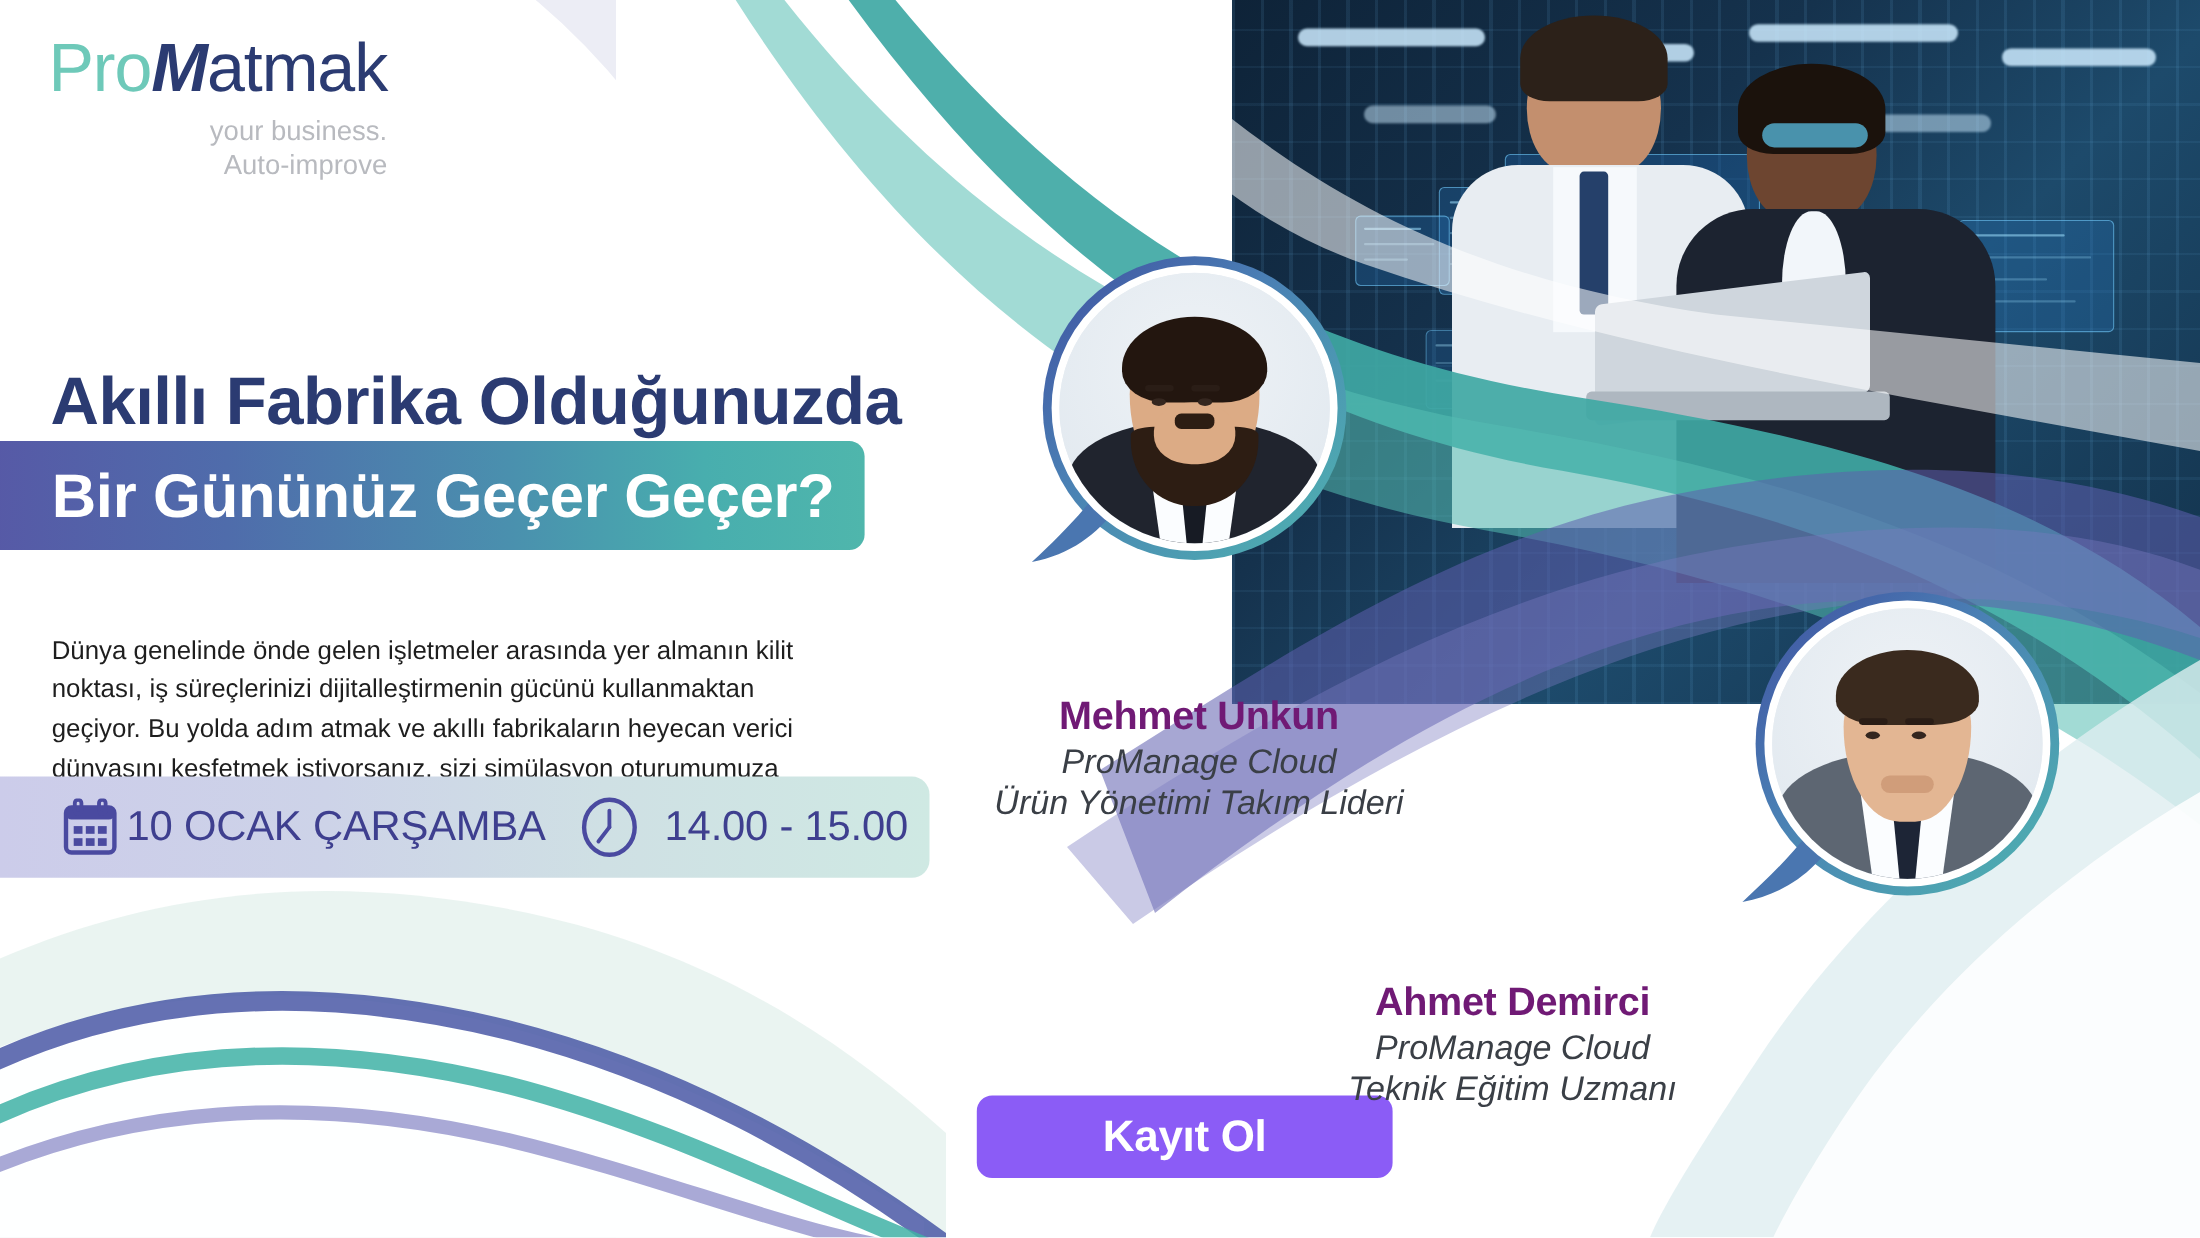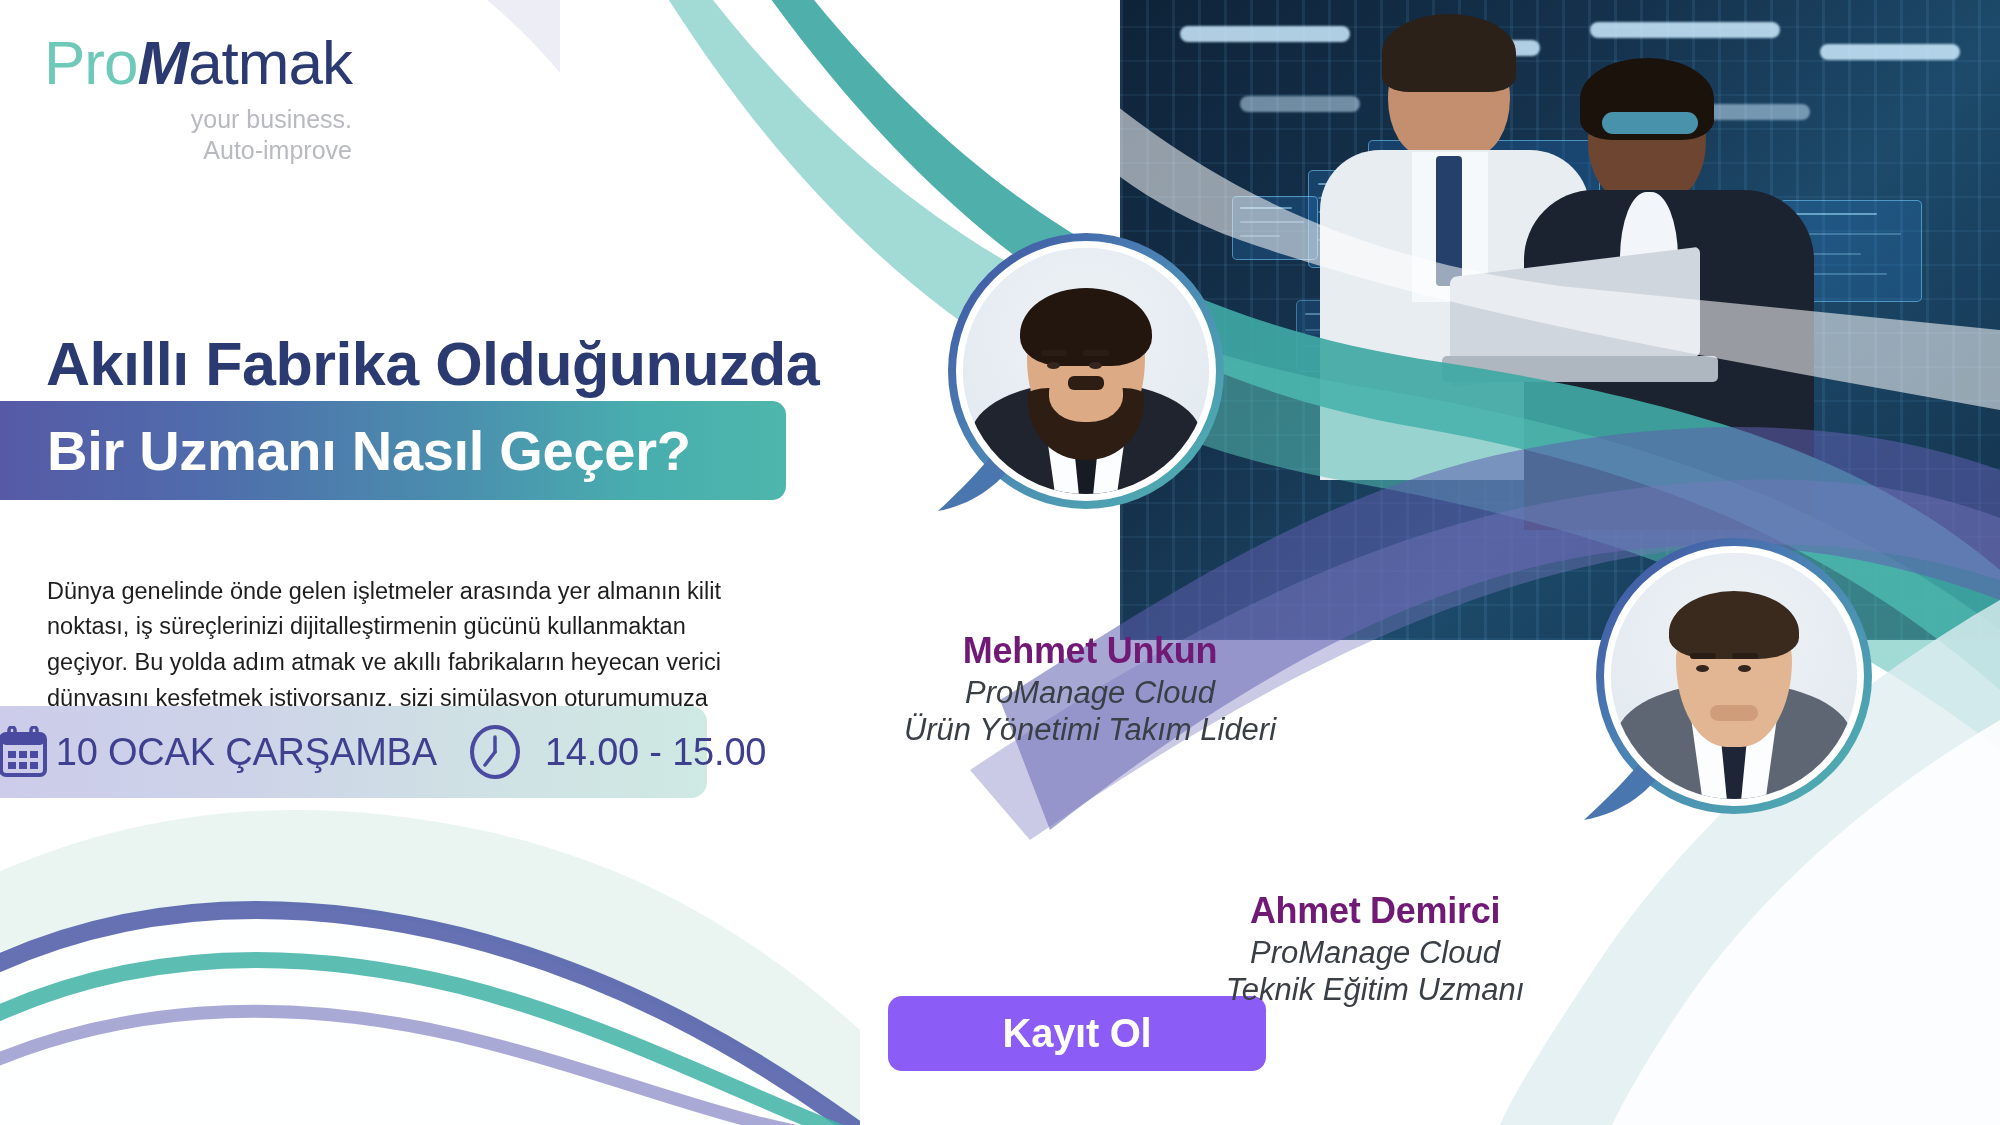--- a/index.html
+++ b/index.html
@@ -67,24 +67,24 @@
   }
 
   
   .paragraph{
     position:absolute;left:47px;top:550px;width:700px;
     font-size:23.5px;line-height:1.52;color:#1e1e1e;font-weight:400;
   }
 
   
   .datebar{
-    position:absolute;left:0;top:706px;width:707px;height:92px;
+    position:absolute;left:0;top:706px;width:845px;height:92px;
     background:linear-gradient(90deg,#ccccea 0%,#cdd3e8 35%,#cfe0e4 65%,#cfe9e3 100%);
     border-radius:0 16px 16px 0;
-    display:flex;align-items:center;justify-content:center;
+    display:flex;align-items:center;
   }
   .date-item{display:flex;align-items:center;}
   .cal-icon{margin-left:57px;width:50px;height:52px;position:relative;}
   .date-label{margin-left:8px;color:#3e3f8f;font-size:38px;font-weight:500;white-space:nowrap;letter-spacing:-.2px;}
   .clock-icon{margin-left:30px;width:56px;height:56px;}
   .time-label{margin-left:22px;color:#3e3f8f;font-size:38px;font-weight:500;white-space:nowrap;letter-spacing:-.2px;}
 
   
   .cta{
     position:absolute;left:888px;top:996px;width:378px;height:75px;
@@ -247,21 +247,21 @@
     <div class="logo-word"><span class="logo-pro">Pro</span><span class="logo-m">M</span><span class="logo-manage">atmak</span></div>
     <div class="logo-tag">
       <div>your business.</div>
       <div>Auto-improve</div>
     </div>
   </div>
 
   <h1 class="headline">Akıllı Fabrika Olduğunuzda</h1>
 
   <div class="banner">
-    <span class="banner-text">Bir Uzmanı Nasıl Geçer?</span>
+    <span class="banner-text">Bir Gününüz Geçer Geçer?</span>
   </div>
 
   <p class="paragraph">Dünya genelinde önde gelen işletmeler arasında yer almanın kilit noktası, iş süreçlerinizi dijitalleştirmenin gücünü kullanmaktan geçiyor. Bu yolda adım atmak ve akıllı fabrikaların heyecan verici dünyasını keşfetmek istiyorsanız, sizi simülasyon oturumumuza davet ediyoruz.</p>
 
   <div class="datebar">
     <div class="date-item">
       <span class="cal-icon">
         <svg width="50" height="52" viewBox="0 0 50 52">
           <rect x="3" y="8" width="44" height="41" rx="5" ry="5" fill="none" stroke="#4a4aa0" stroke-width="4"></rect>
           <rect x="3" y="8" width="44" height="11" rx="5" ry="5" fill="#4a4aa0"></rect>

